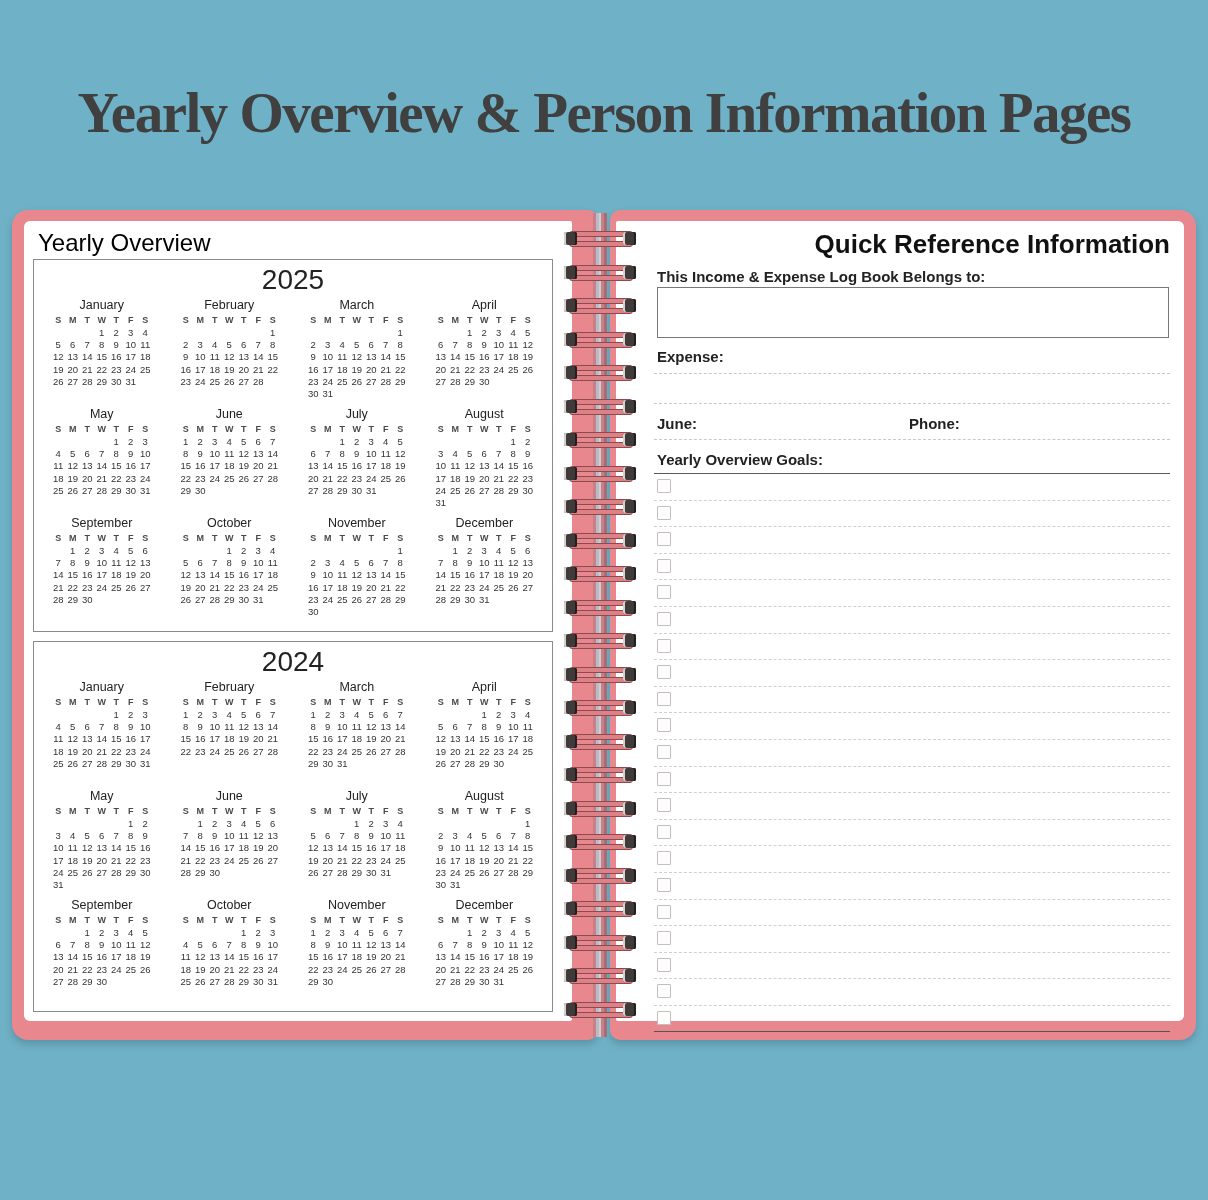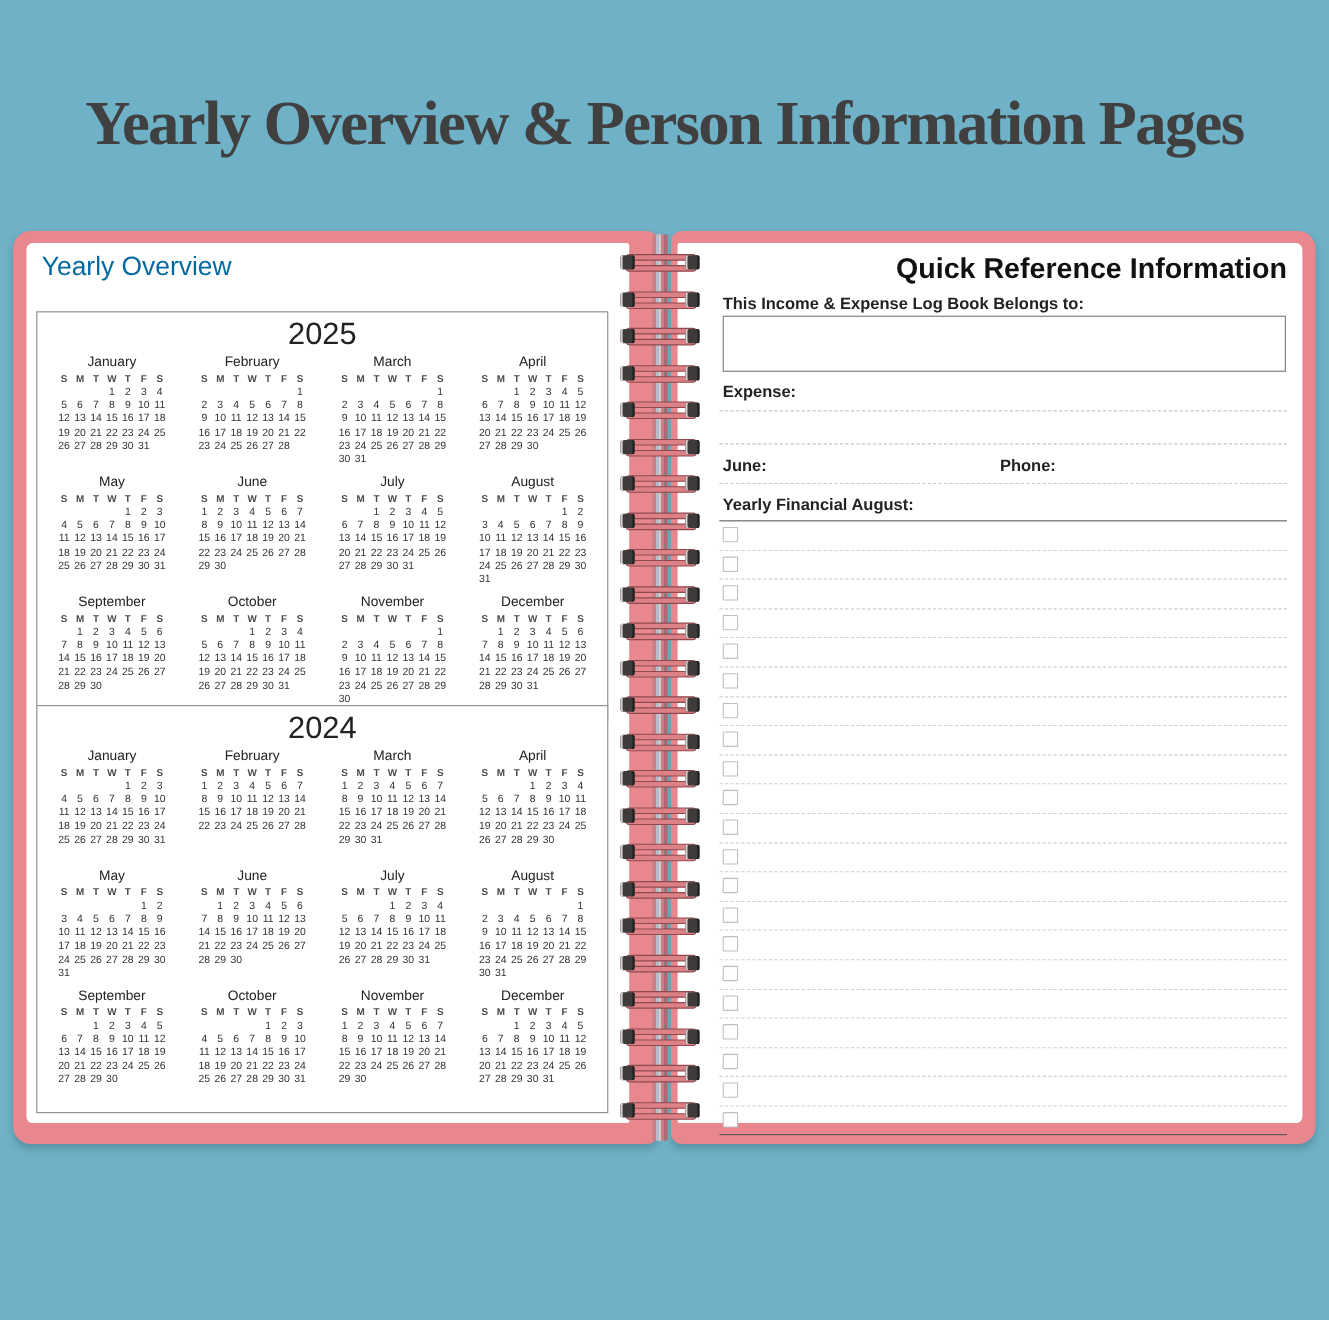--- a/index.html
+++ b/index.html
@@ -42,23 +42,23 @@
   }
   .coil .hole.l{left:6px;}
   .coil .hole.r{right:6px;}
   .coil .wire{
     position:absolute;left:11px;right:9px;height:4px;
     background:#dd8186;border:1px solid #8f4a50;border-radius:3px;
   }
   .coil .wire.t{top:0px;}
   .coil .wire.b{bottom:0px;}
   
-  .lp-title{position:absolute;left:14px;top:8px;font-size:24px;color:#0369a1;}
+  .lp-title{position:absolute;left:14px;top:8px;font-size:24px;color:#000000;}
   .year-box{position:absolute;left:9px;width:518px;border:1px solid #8a8a8a;background:#fff;}
-  .year-box.y0{top:62px;height:371px;}
+  .year-box.y0{top:38px;height:371px;}
   .year-box.y1{top:420px;height:369px;}
   .year-title{text-align:center;font-size:28px;color:#222;margin-top:5px;line-height:30px;}
   .months-grid{display:grid;grid-template-columns:repeat(4,1fr);grid-auto-rows:109px;padding:2px 4px 0 4px;}
   .month-name{text-align:center;font-size:12.5px;color:#222;height:17px;line-height:17px;}
   .month-table{margin:0 auto;border-collapse:collapse;}
   .month-table th{
     width:14.5px;height:13px;font-size:9px;font-weight:700;color:#4a4a4a;
     text-align:center;padding:0;line-height:13px;}
   .month-table td{
     width:14.5px;height:12.2px;font-size:9.5px;color:#333;
@@ -1659,21 +1659,21 @@
   <div class="page right">
     <div class="rp-title">Quick Reference Information</div>
     <div class="rp-label rp-belongs">This Income &amp; Expense Log Book Belongs to:</div>
     <div class="rp-namebox"></div>
     <div class="rp-label rp-address">Expense:</div>
     <div class="addr-line a1"></div>
     <div class="addr-line a2"></div>
     <div class="rp-label rp-phone">June:</div>
     <div class="rp-label rp-email">Phone:</div>
     <div class="pe-line"></div>
-    <div class="rp-label rp-goals">Yearly Financial August:</div>
+    <div class="rp-label rp-goals">Yearly Overview Goals:</div>
     <div class="goal-rows" id="goal-rows">
         <div class="goal-row">
           <span class="goal-check"></span>
         </div>
         <div class="goal-row">
           <span class="goal-check"></span>
         </div>
         <div class="goal-row">
           <span class="goal-check"></span>
         </div>

